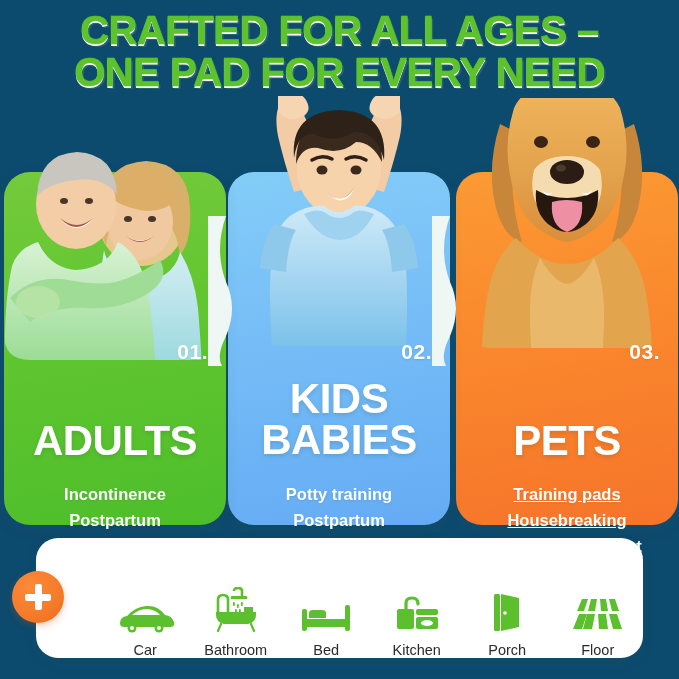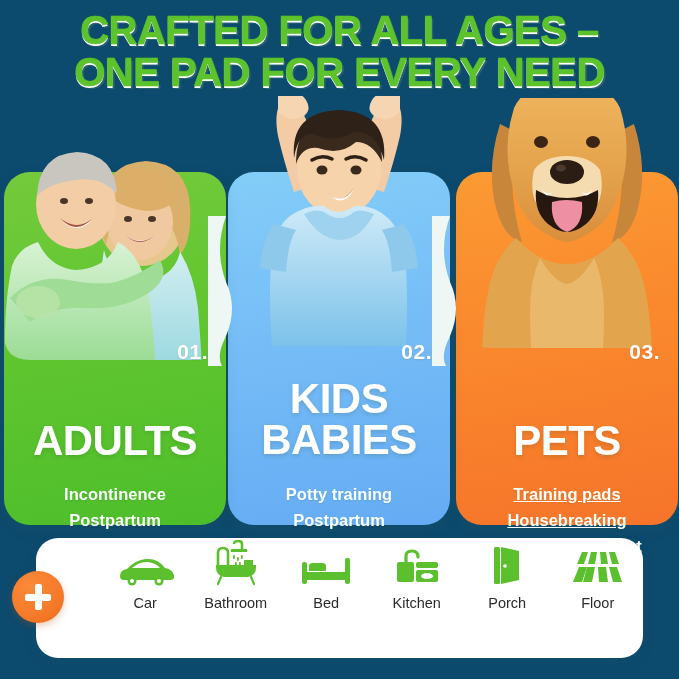--- a/index.html
+++ b/index.html
@@ -176,21 +176,21 @@
   .plus-badge .bar-h { left: 13px; top: 23px; width: 26px; height: 7px; }
   .plus-badge .bar-v { left: 22.5px; top: 13px; width: 7px; height: 26px; }
 
   .icon-row {
     position: absolute;
     left: 64px;
     top: 0;
     width: 543px;
     height: 120px;
     display: flex;
-    align-items: flex-start;
+    align-items: flex-end;
     justify-content: space-around;
     z-index: 22;
   }
   .icon-cell {
     display: flex;
     flex-direction: column;
     align-items: center;
     justify-content: center;
     width: 90px;
   }

